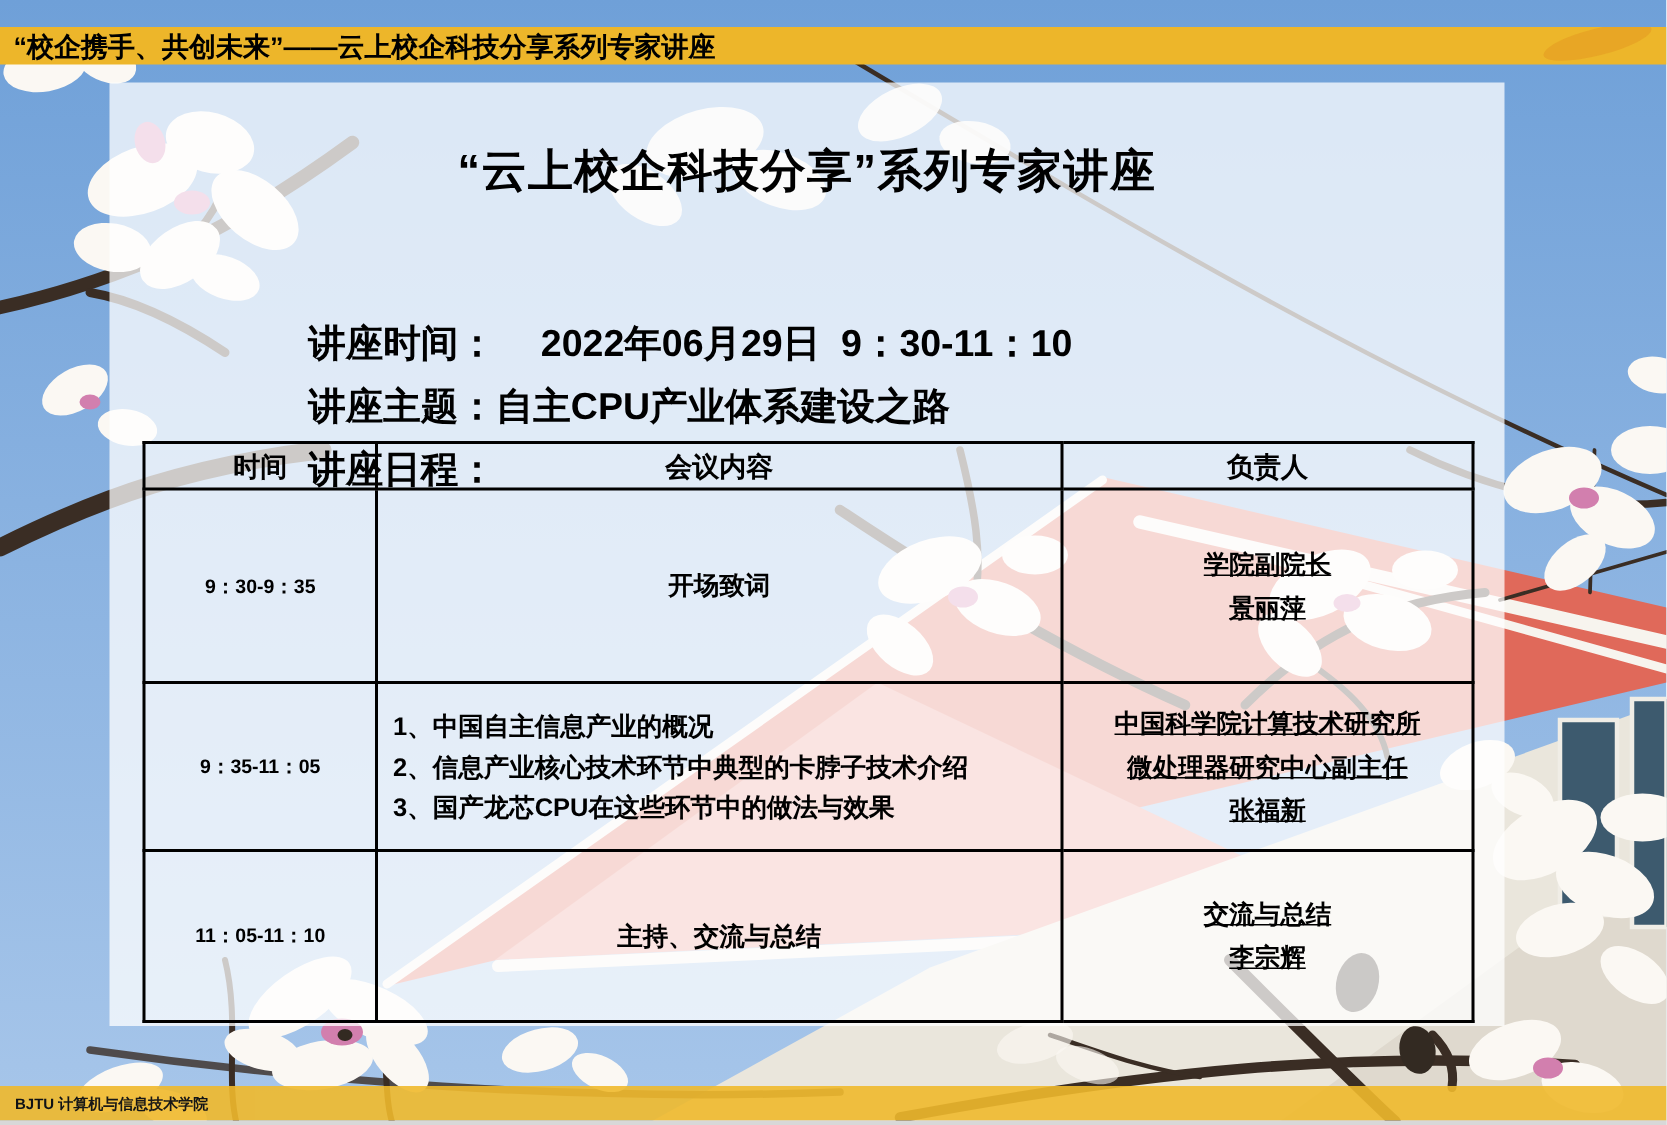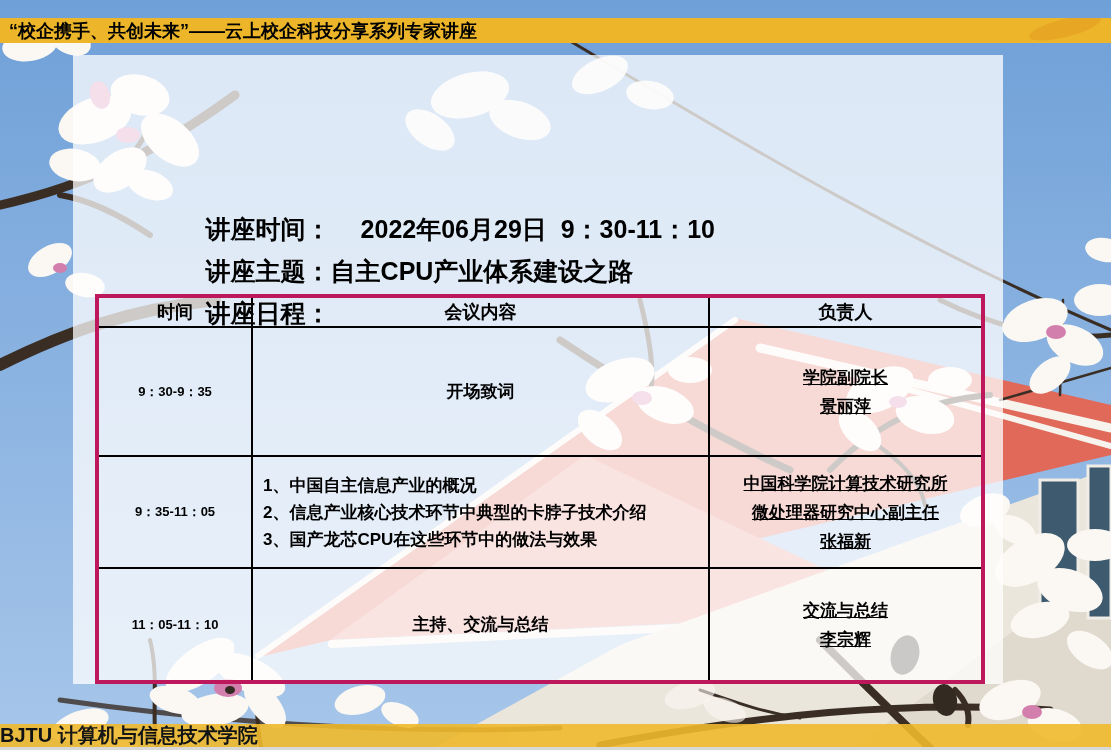--- a/index.html
+++ b/index.html
@@ -19,37 +19,37 @@
   .dark{fill:#332A22;}
 
   
   .topbar{position:absolute;left:0;top:18px;width:100%;height:25px;z-index:5;
           background:var(--accent_yellow,#EDB62A);display:flex;align-items:center;overflow:hidden;}
   .topbar-title{font-weight:bold;font-size:18px;padding-left:9px;white-space:nowrap;}
   .topbar-smudge{position:absolute;left:1028px;top:1px;width:74px;height:18px;border-radius:50%;
           background:rgba(223,140,30,.38);transform:rotate(-14deg);}
   .footerbar{position:absolute;left:0;top:724px;width:100%;height:23px;z-index:5;
           background:var(--footer_yellow,#F0B92C);opacity:.9;display:flex;align-items:center;}
-  .footer-text{font-weight:bold;font-size:20px;white-space:nowrap;}
+  .footer-text{font-weight:bold;font-size:10px;padding-left:10px;white-space:nowrap;}
   .bottomstrip{position:absolute;left:0;top:747px;width:100%;height:3px;z-index:6;
           background:var(--strip_gray,#D8D8D8);}
 
   
   .panel{position:absolute;left:73px;top:55px;width:930px;height:629px;z-index:2;
          background:rgba(255,255,255,0.75);}
   .content{position:absolute;left:0;top:0;width:100%;height:100%;z-index:3;}
   .slide-title{position:absolute;left:95px;top:94px;width:886px;text-align:center;
          font-size:30px;font-weight:bold;letter-spacing:1px;}
   .info{position:absolute;left:150px;top:166px;}
   .info-line{height:42px;line-height:42px;font-size:25px;font-weight:bold;white-space:pre;}
   .info-line.first .info-value{margin-left:30px;}
 
   
   table.sched{position:absolute;left:95px;top:294px;width:886px;z-index:3;
-         border-collapse:collapse;table-layout:fixed;border:4px solid #be185d;}
+         border-collapse:collapse;table-layout:fixed;border:1px solid #be185d;}
   .sched th,.sched td{border:2px solid #000;padding:0;font-weight:bold;color:#000;
          vertical-align:middle;overflow:hidden;}
   .sched thead tr{height:31px;}
   .sched th{font-size:18px;text-align:center;}
   .sched tbody tr:nth-child(1){height:129px;}
   .sched tbody tr:nth-child(2){height:112px;}
   .sched tbody tr:nth-child(3){height:114px;}
   td.time-cell{font-size:13px;text-align:center;white-space:nowrap;}
   td.content-cell .line{font-size:17px;line-height:27px;}
   td.content-cell.ac .line{text-align:center;}
@@ -171,20 +171,21 @@
       <ellipse class="blossom" cx="690" cy="695" rx="26" ry="13" transform="rotate(-15 690 695)" opacity=".6"></ellipse>
       <ellipse class="blossom" cx="725" cy="710" rx="22" ry="11" transform="rotate(20 725 710)" opacity=".6"></ellipse>
     </g>
     <ellipse class="dark" cx="905" cy="655" rx="14" ry="20" transform="rotate(15 905 655)"></ellipse>
     <ellipse class="dark" cx="945" cy="700" rx="12" ry="16" transform="rotate(-10 945 700)"></ellipse>
   </svg>
 
   <div class="panel"></div>
 
   <div class="content">
+    <div class="slide-title">“云上校企科技分享”系列专家讲座</div>
 
     <div class="info">
       <div class="info-line first">
         <span class="info-label">讲座时间：</span><span class="info-value">2022年06月29日  9：30-11：10</span>
       </div>
       <div class="info-line">
         <span class="info-label">讲座主题：</span><span class="info-value">自主CPU产业体系建设之路</span>
       </div>
       <div class="info-line">
         <span class="info-label">讲座日程：</span><span class="info-value"></span>

